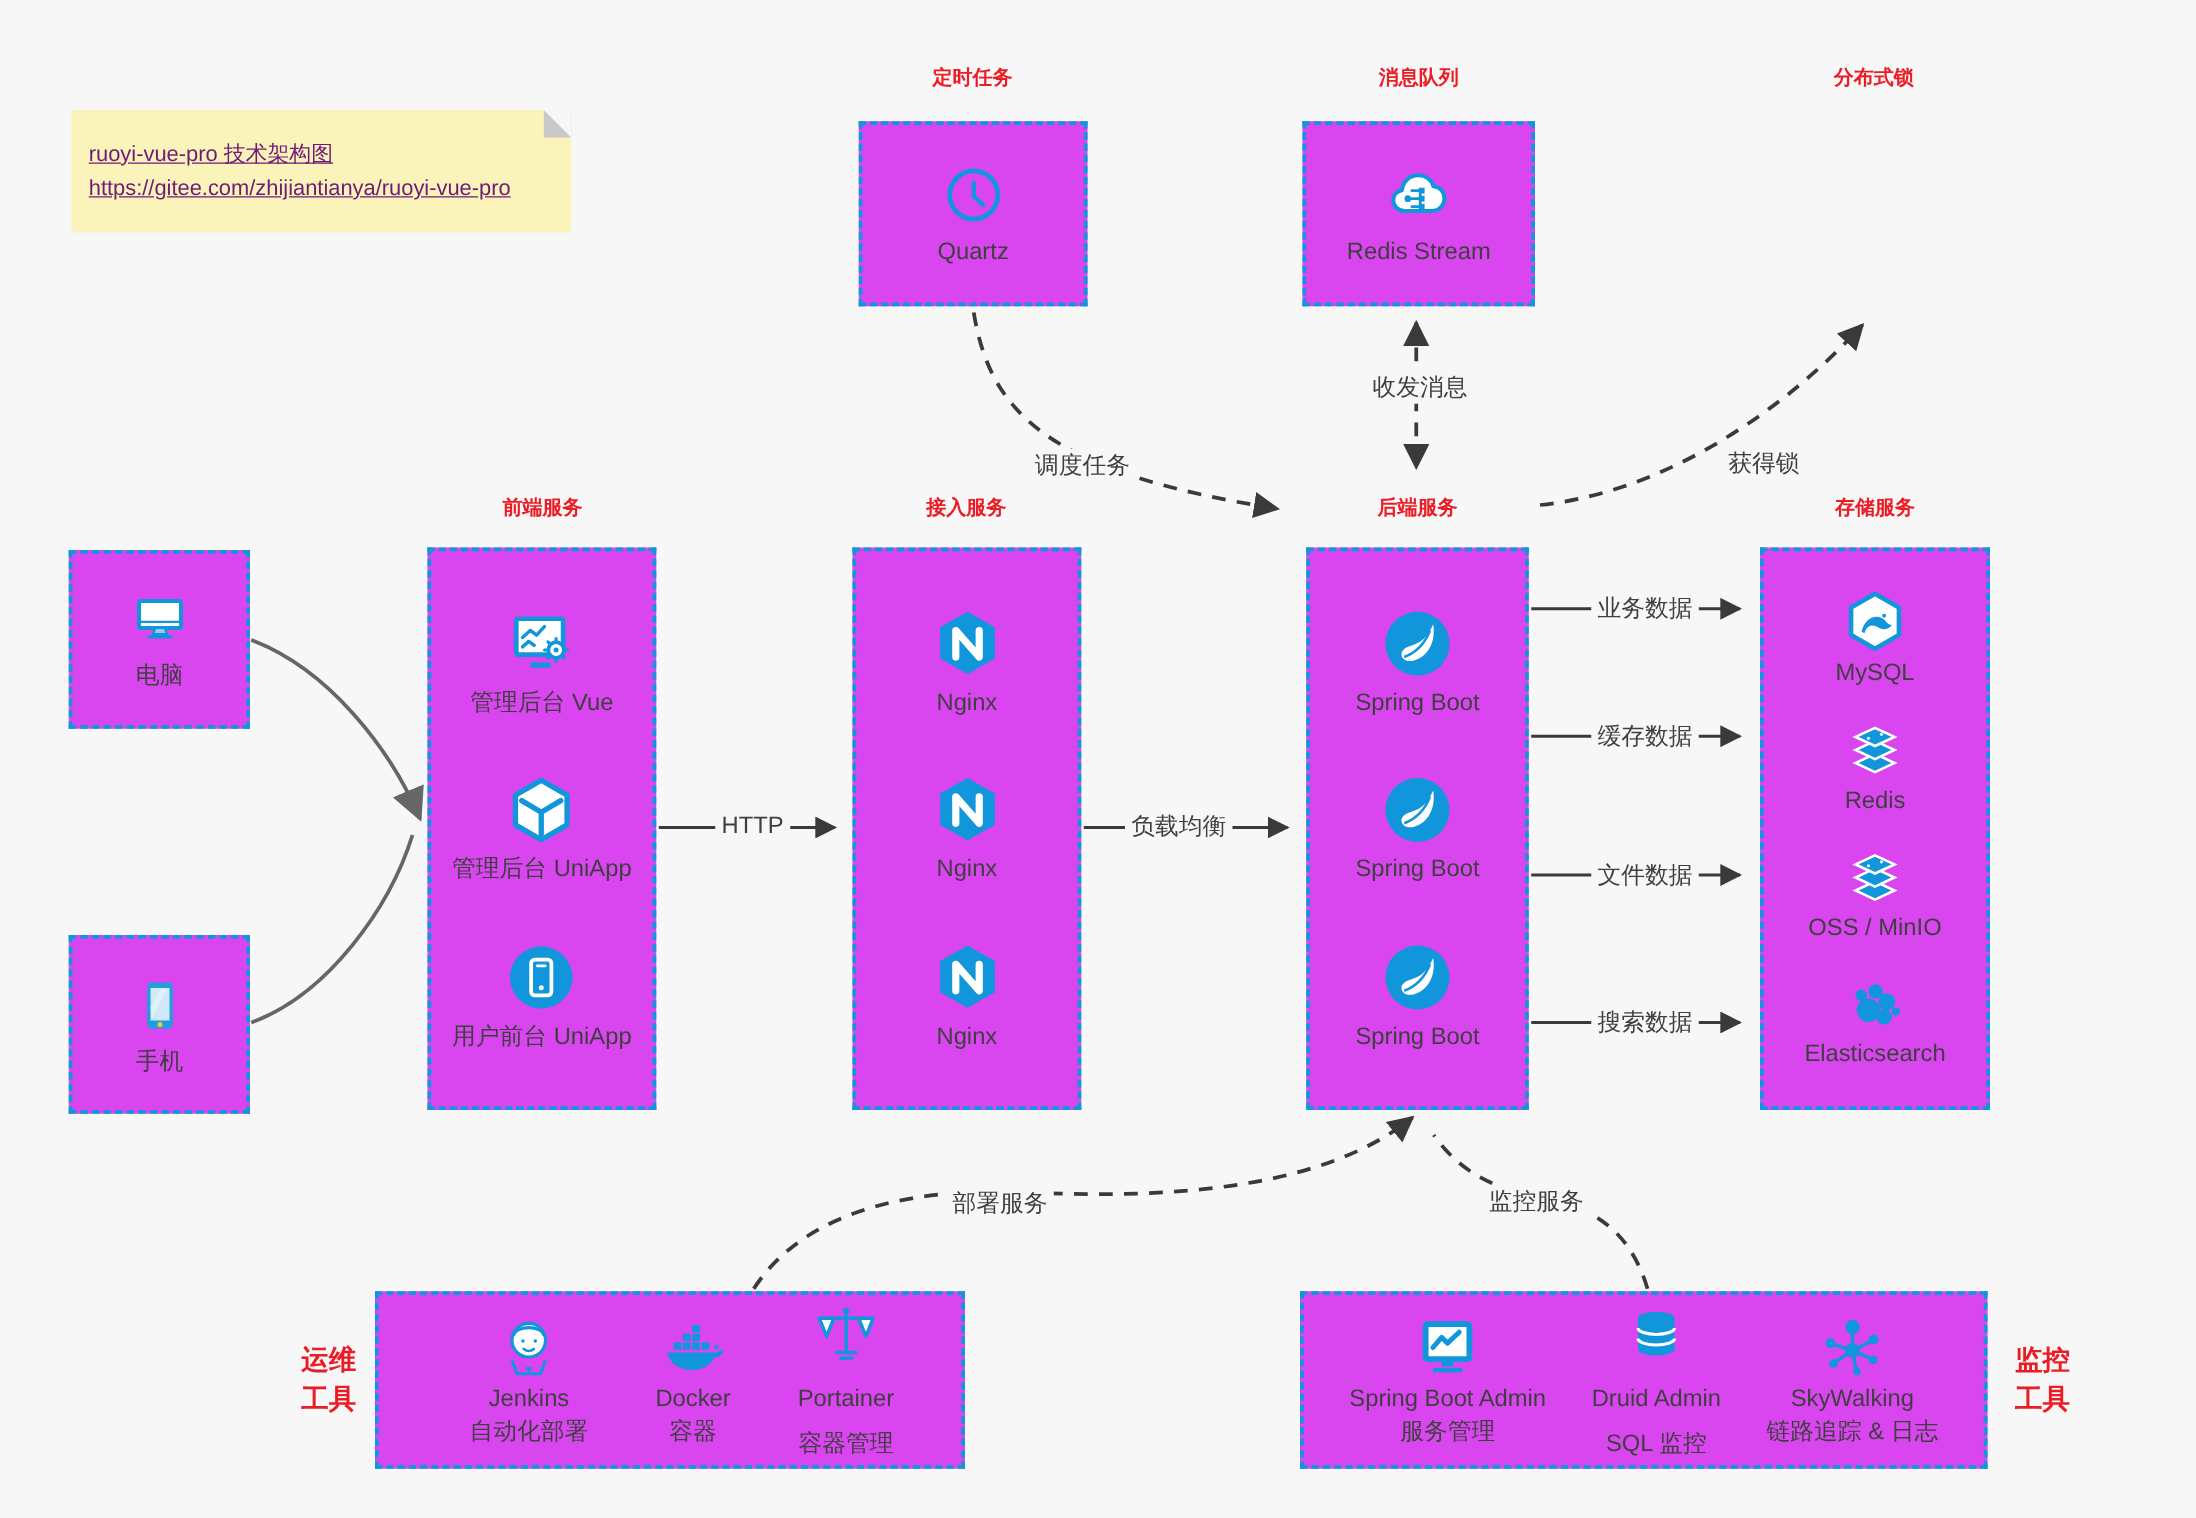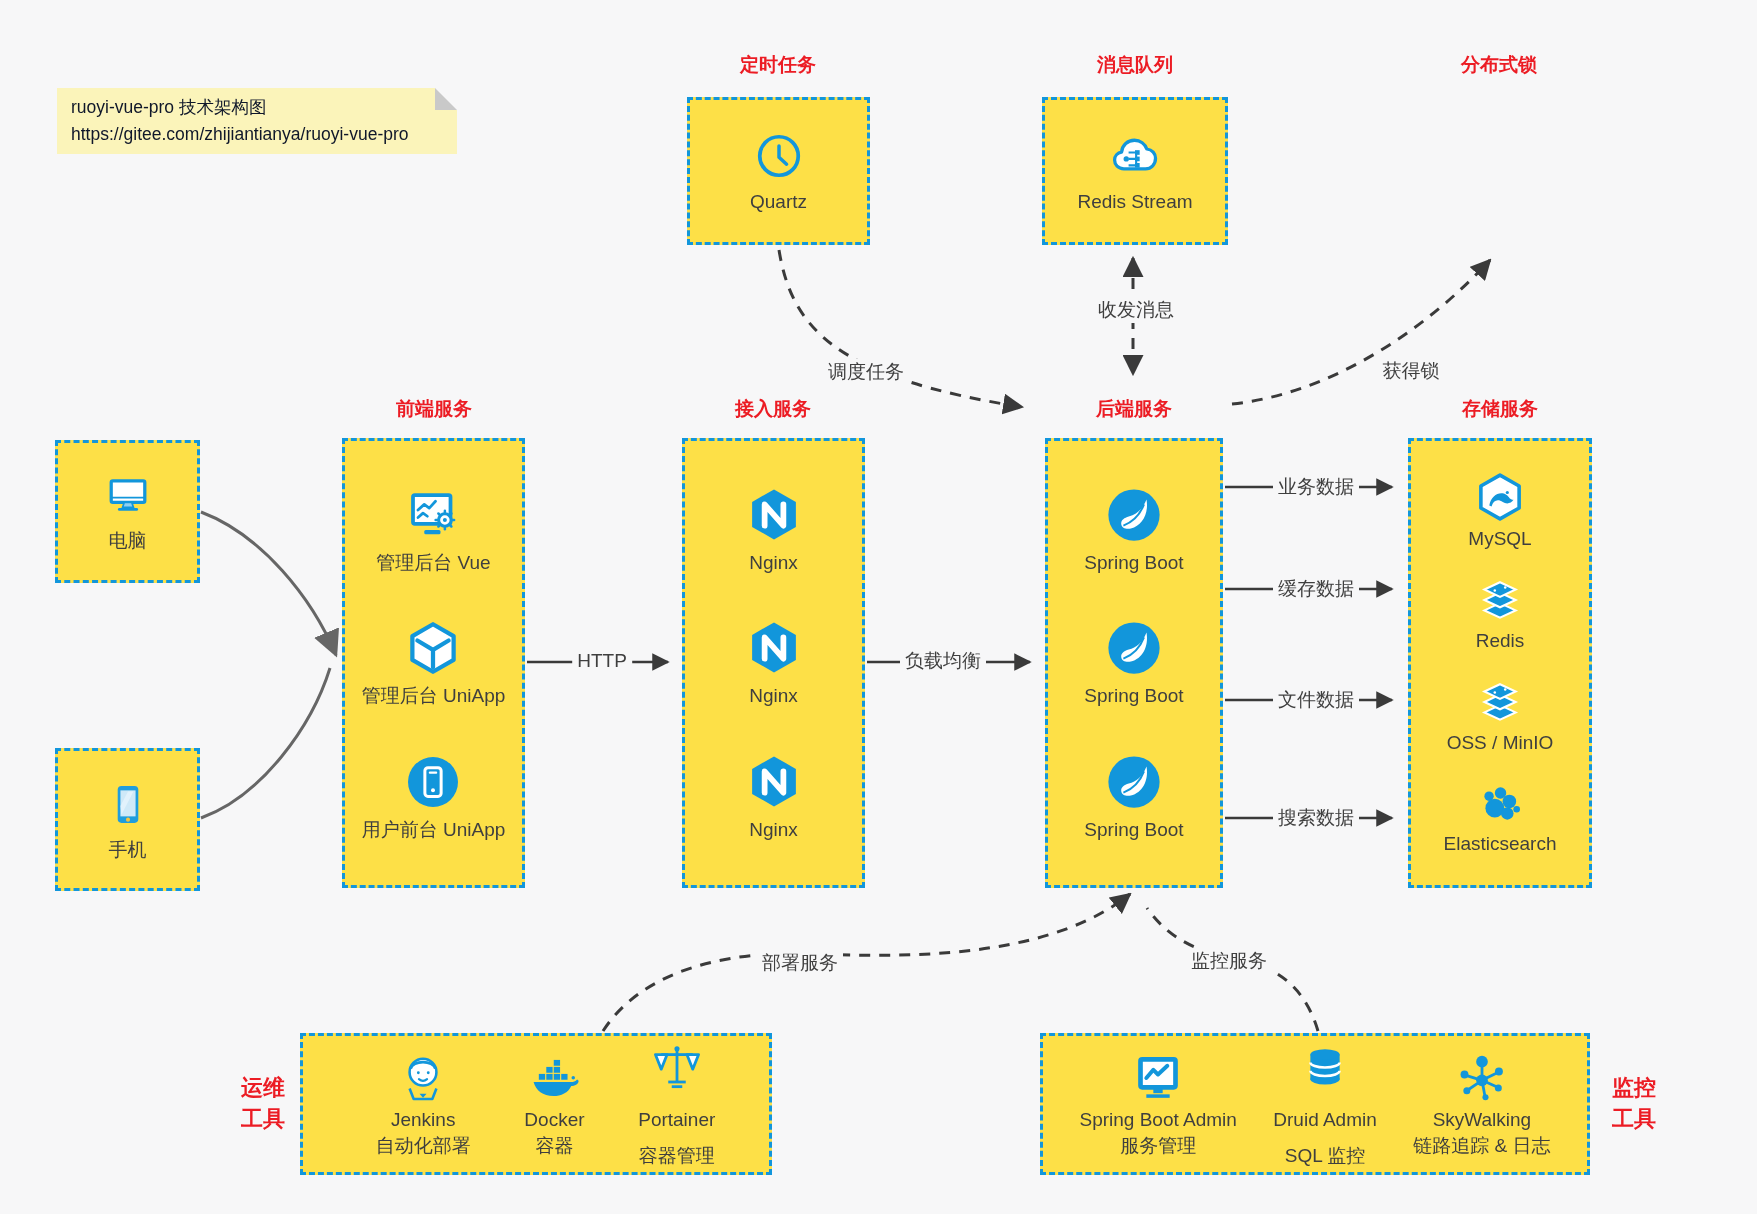--- a/index.html
+++ b/index.html
@@ -1,32 +1,32 @@
 <!DOCTYPE html>
 <html><head>
 <meta charset="utf-8">
 <style>
   html,body{margin:0;padding:0;background:#f7f7f8;}
   .canvas{position:relative;width:1757px;height:1214px;background:#f7f7f8;
           font-family:"Liberation Sans","DejaVu Sans",sans-serif;overflow:hidden;}
   svg.overlay{position:absolute;left:0;top:0;z-index:1;}
-  .box{position:absolute;background:#fde047;border:3px dashed #1296db;box-sizing:border-box;
+  .box{position:absolute;background:#d946ef;border:3px dashed #1296db;box-sizing:border-box;
        display:flex;z-index:2;}
   .col{flex-direction:column;justify-content:space-evenly;align-items:center;}
   .row{flex-direction:row;justify-content:space-evenly;align-items:center;}
   .node{display:flex;flex-direction:column;align-items:center;gap:6px;}
   .lbl{font-size:19px;color:#3f3f3f;white-space:nowrap;line-height:1.25;text-align:center;}
   .group-title{position:absolute;transform:translateX(-50%);color:#ec1c24;font-weight:bold;
-               font-size:19px;white-space:nowrap;z-index:2;}
+               font-size:16px;white-space:nowrap;z-index:2;}
   .side-title{position:absolute;transform:translate(-50%,-50%);color:#ec1c24;font-weight:bold;
               font-size:22px;text-align:center;line-height:1.4;z-index:2;white-space:nowrap;}
   .edge-label{position:absolute;transform:translate(-50%,-50%);font-size:19px;color:#3f3f3f;
               background:#f7f7f8;padding:0 5px;white-space:nowrap;z-index:3;}
-  .note{position:absolute;left:57px;top:88px;width:372px;background:#fbf4ba;padding:6px 14px;
-        font-size:17.5px;color:#0f172a;line-height:1.55;z-index:2;}
+  .note{position:absolute;left:57px;top:88px;width:372px;background:#fbf4ba;padding:22px 14px;
+        font-size:17.5px;color:#701a75;line-height:1.55;z-index:2;text-decoration:underline;}
   .note .fold{position:absolute;top:0;right:0;width:0;height:0;border-style:solid;
         border-width:0 22px 22px 0;border-color:#f7f7f8 #f7f7f8 #c9c9c9 transparent;}
   .ic{display:block;}
 </style>
 </head>
 <body>
 
 <div class="canvas">
 
   <svg class="overlay" width="1757" height="1214" viewBox="0 0 1757 1214">

